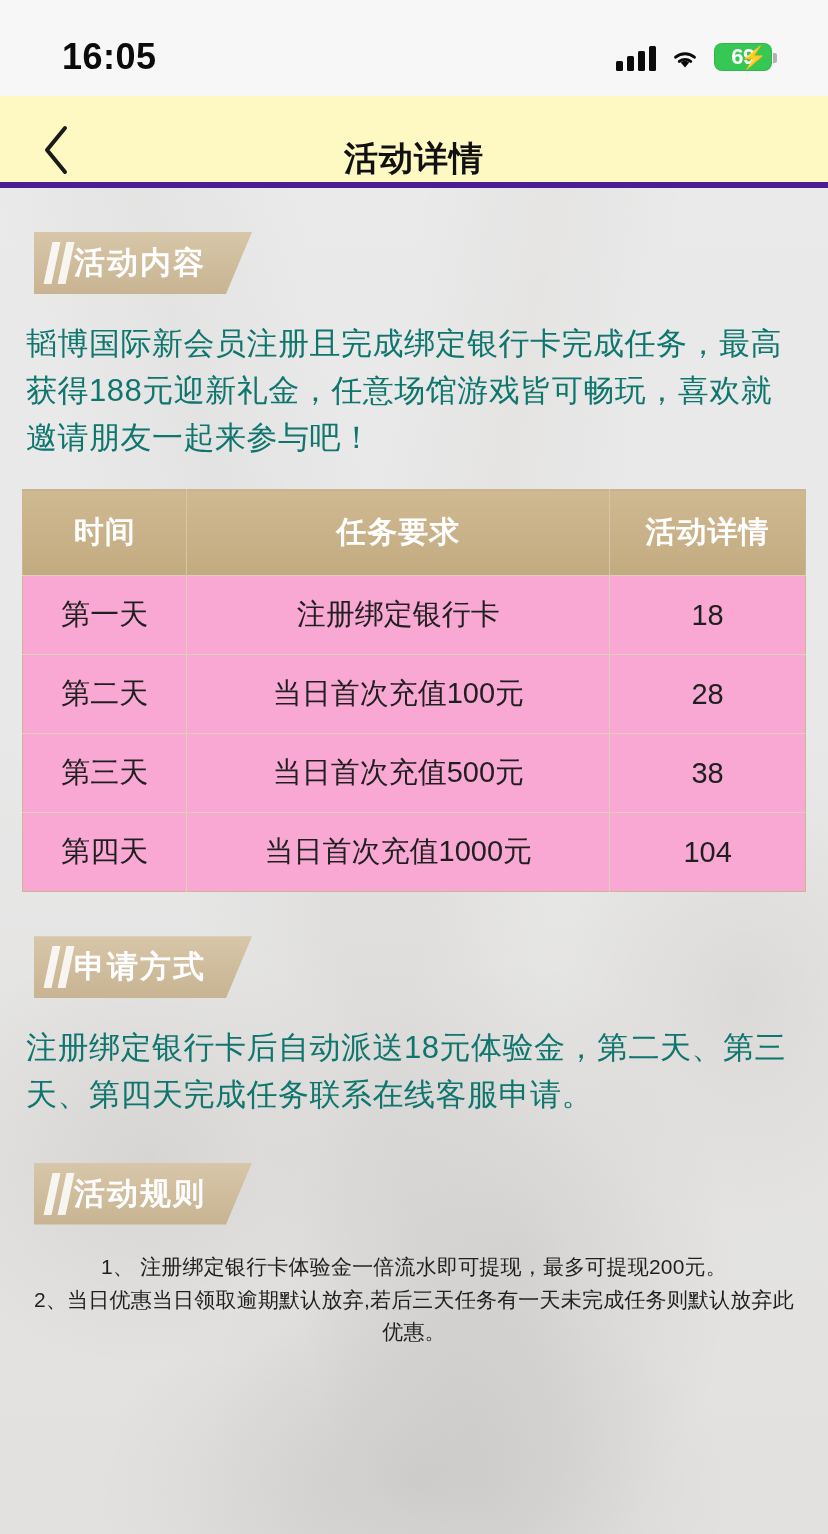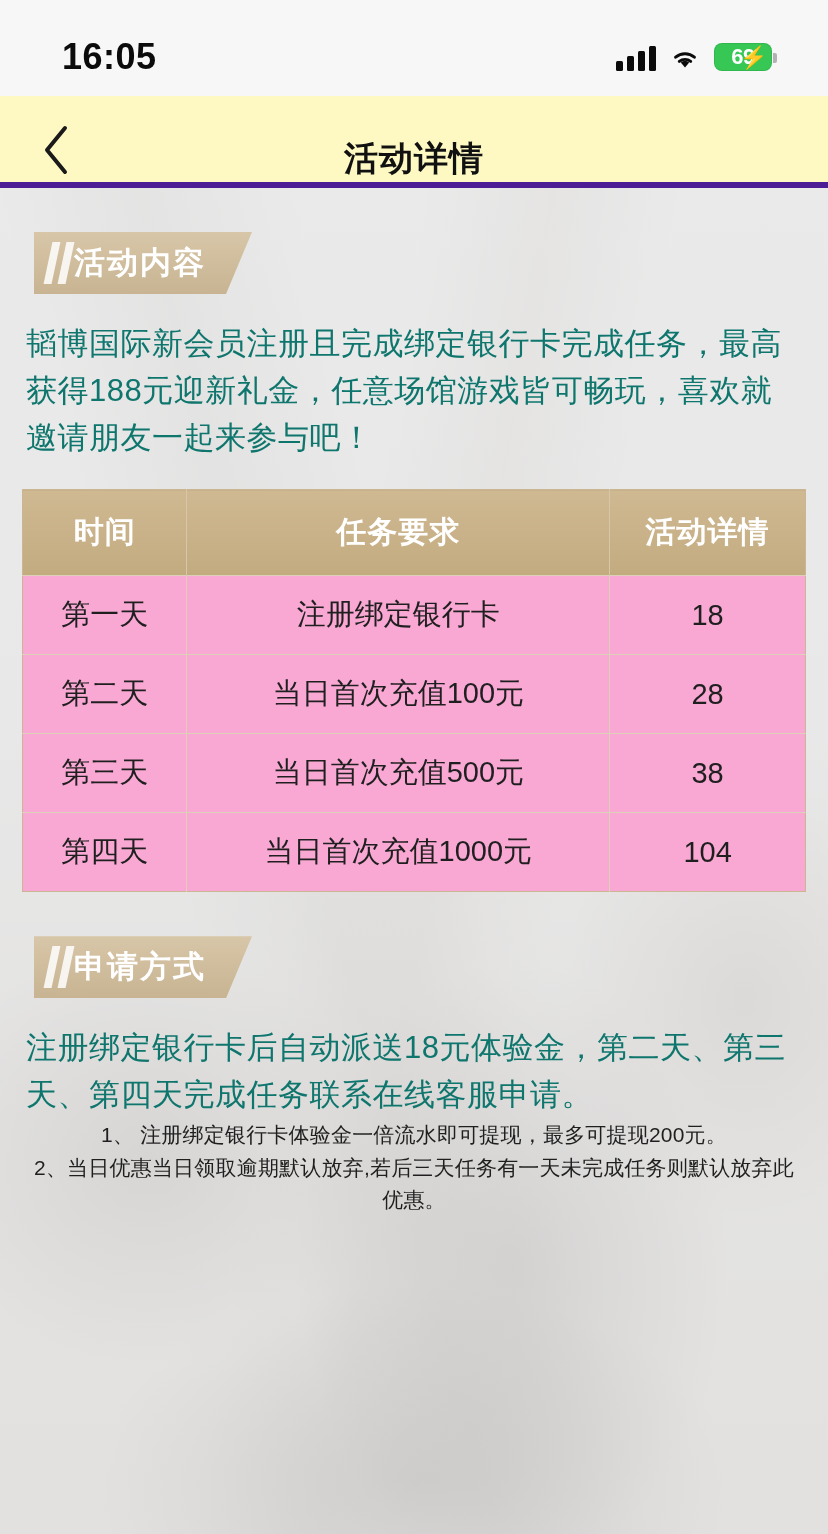--- a/index.html
+++ b/index.html
@@ -314,20 +314,27 @@
         <div class="ribbon-body">
           <span>申请方式</span>
         </div>
         <div class="ribbon-tick"></div>
         <div class="ribbon-tick two"></div>
       </div>
 
       <div class="para">注册绑定银行卡后自动派送18元体验金，第二天、第三天、第四天完成任务联系在线客服申请。</div>
 
       
+      <div class="ribbon">
+        <div class="ribbon-body">
+          <span>活动规则</span>
+        </div>
+        <div class="ribbon-tick"></div>
+        <div class="ribbon-tick two"></div>
+      </div>
 
       <div class="rules">
         <p>1、 注册绑定银行卡体验金一倍流水即可提现，最多可提现200元。</p>
         <p>2、当日优惠当日领取逾期默认放弃,若后三天任务有一天未完成任务则默认放弃此优惠。</p>
 
       </div>
     </div>
   </div>
 </div>
 

